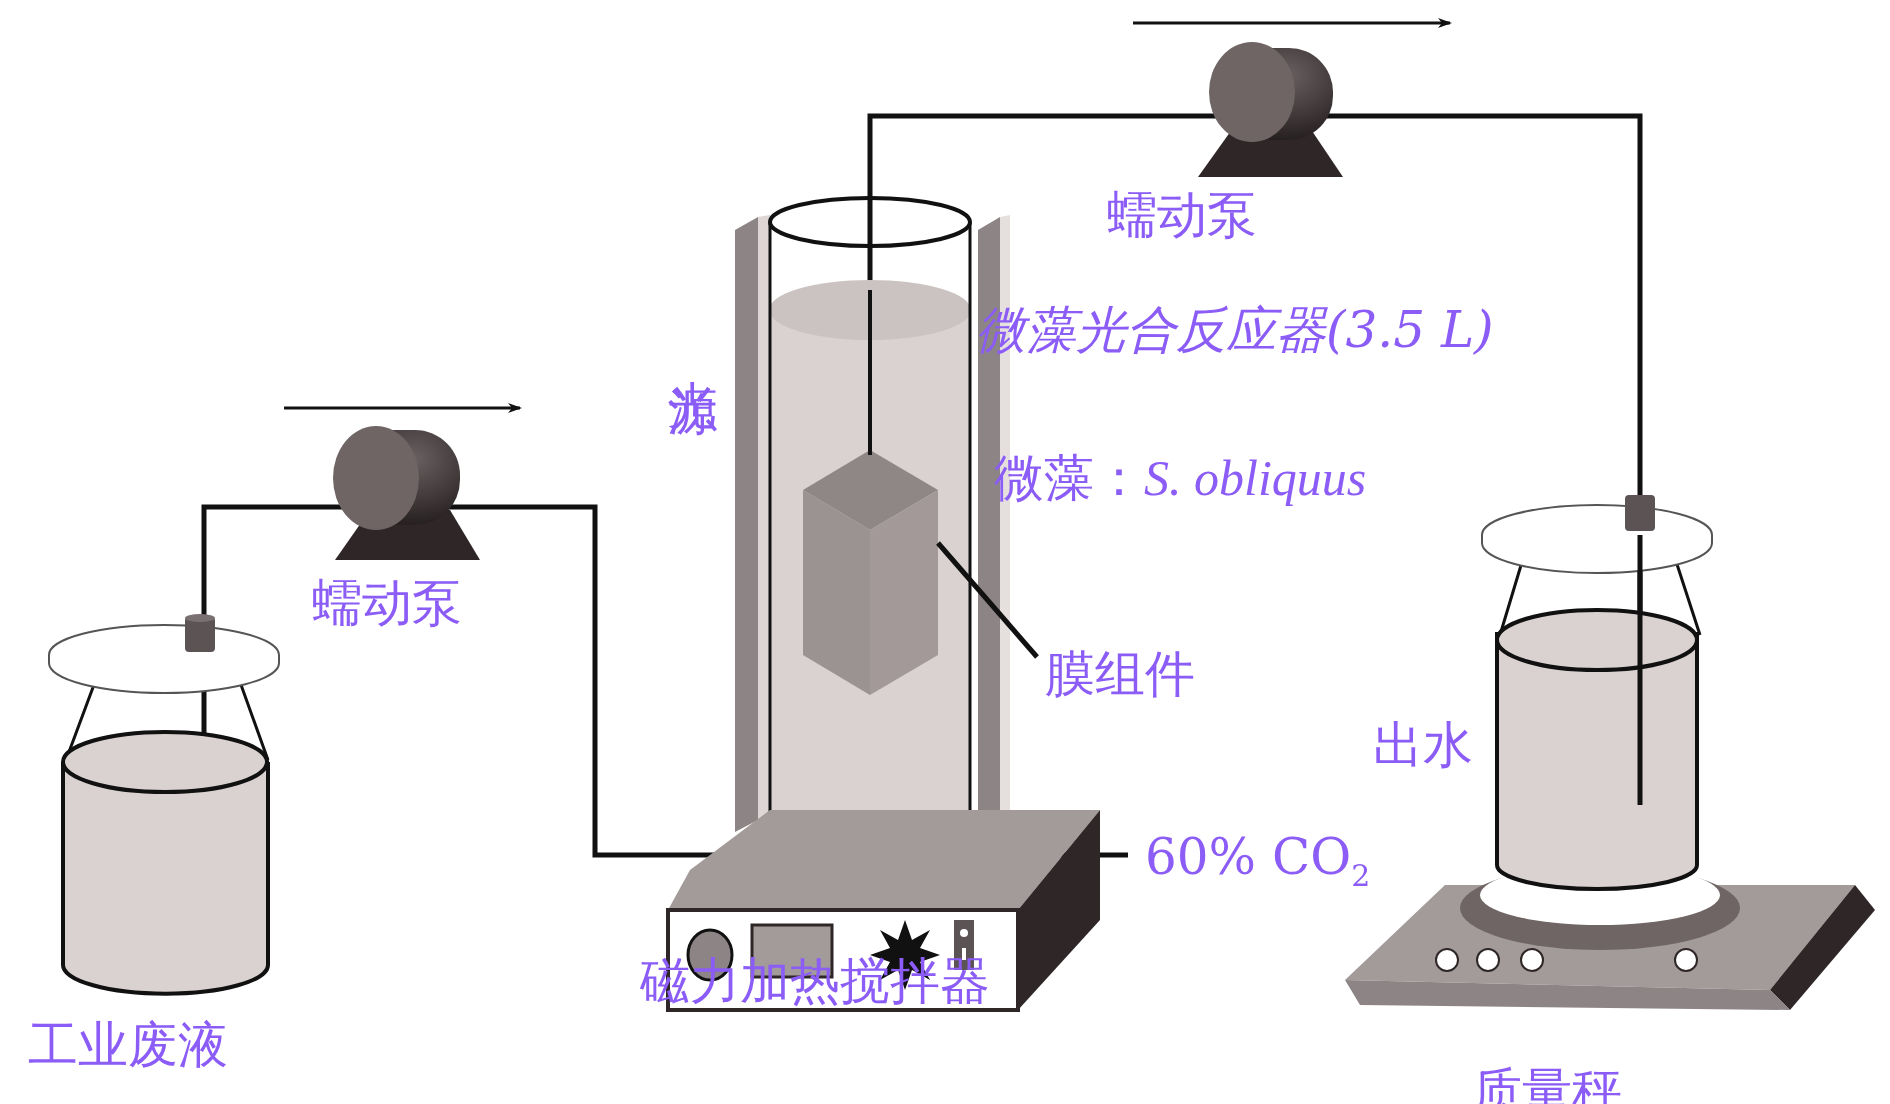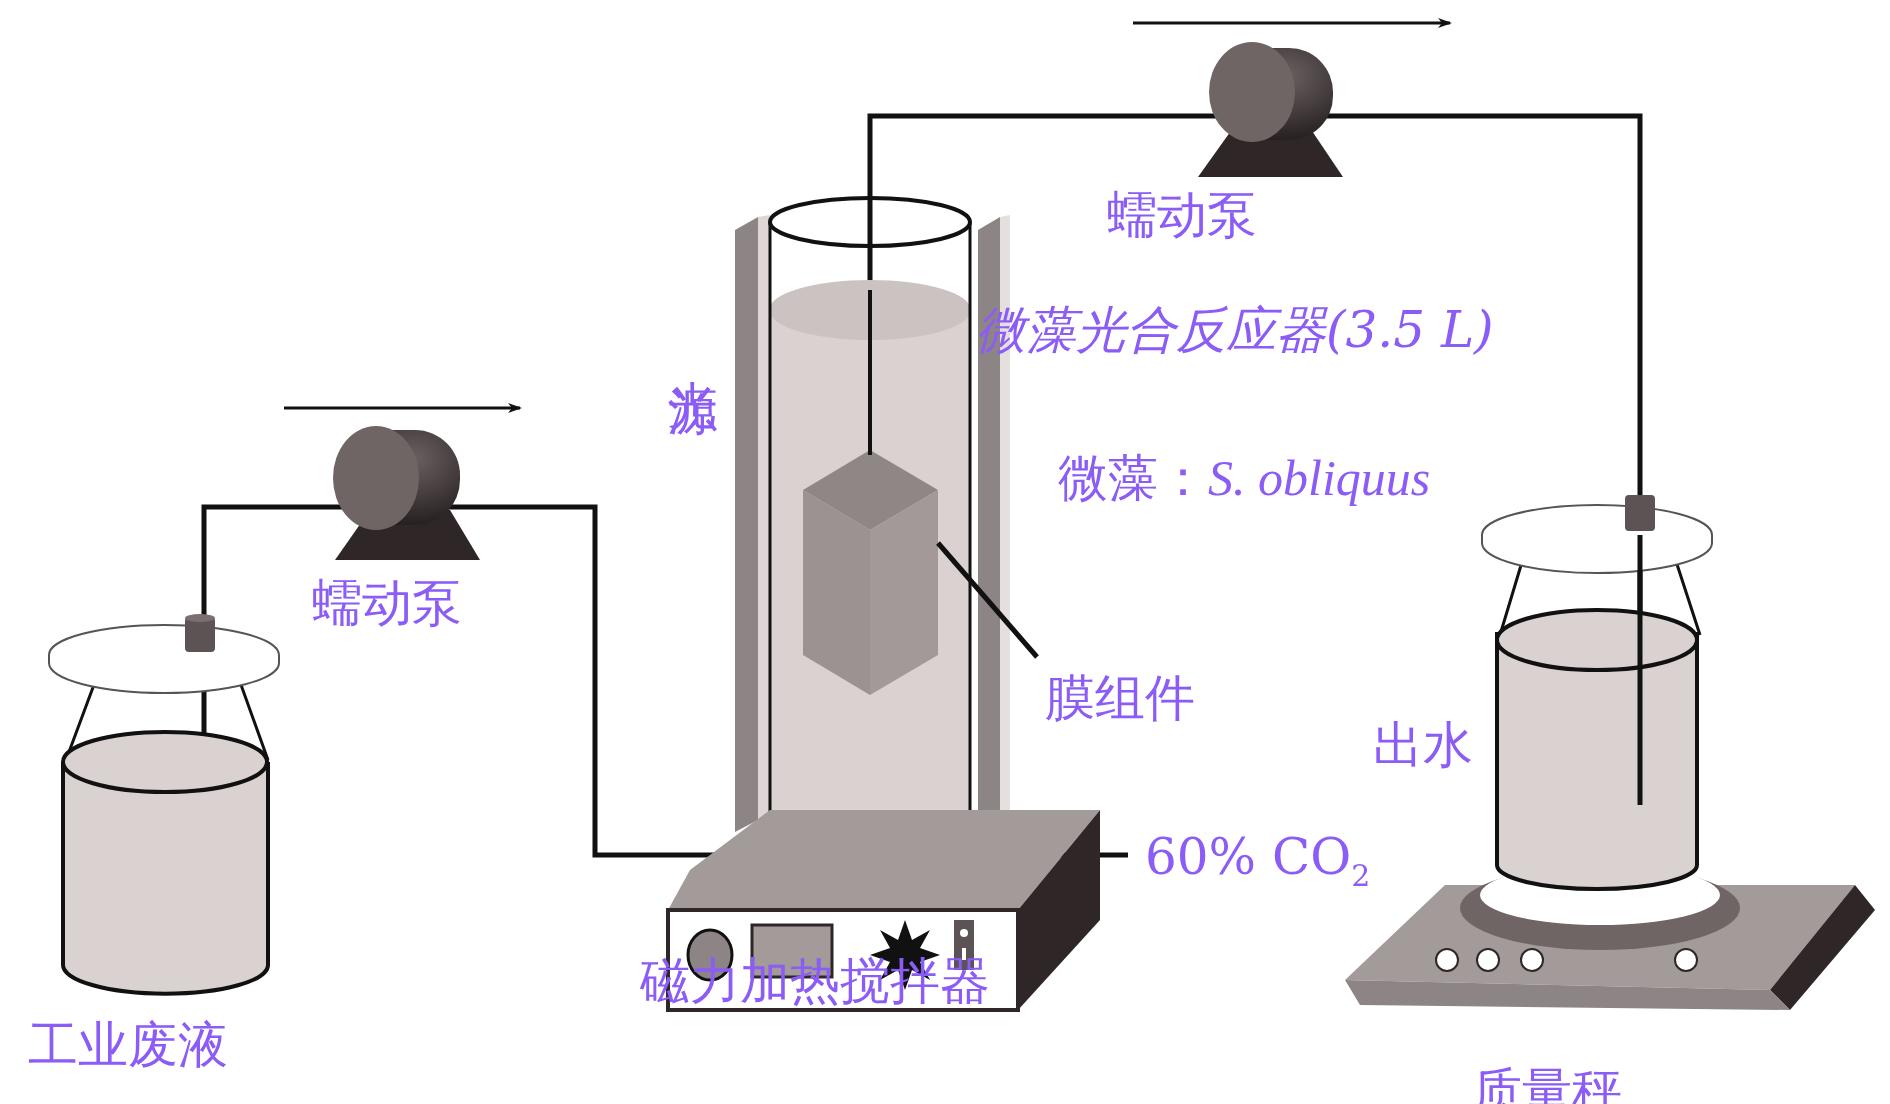--- a/index.html
+++ b/index.html
@@ -115,22 +115,22 @@
     <rect x="1625" y="495" width="30" height="36" rx="4" fill="#5c5354"></rect>
   </g>
   <line x1="1640" y1="805" x2="1640" y2="535" stroke="#111" stroke-width="5"></line>
 </svg>
 
 <div class="lbl" style="left:312px; top:578px;">蠕动泵</div>
 <div class="lbl" style="left:1107px; top:190px;">蠕动泵</div>
 <div class="lbl" style="left:28px; top:1020px;">工业废液</div>
 <div class="lbl vert" style="left:668px; top:340px;">光源</div>
 <div class="lbl" style="left:976px; top:305px;font-style:italic;">微藻光合反应器(3.5 L)</div>
-<div class="lbl" style="left:1058px; top:453px;text-align:right;">
+<div class="lbl" style="left:994px; top:453px;text-align:right;">
   <span>微藻：</span><span class="ital">S. obliquus</span>
 </div>
-<div class="lbl" style="left:1045px; top:673px;text-align:center;">膜组件</div>
+<div class="lbl" style="left:1045px; top:649px;text-align:center;">膜组件</div>
 <div class="lbl" style="left:1145px; top:832px;">
   <span>60% CO</span><span class="sub">2</span>
 </div>
 <div class="lbl" style="left:640px; top:956px;">磁力加热搅拌器</div>
 <div class="lbl" style="left:1373px; top:720px;">出水</div>
 <div class="lbl" style="left:1472px; top:1066px;">质量秤</div>
 
 </body></html>

